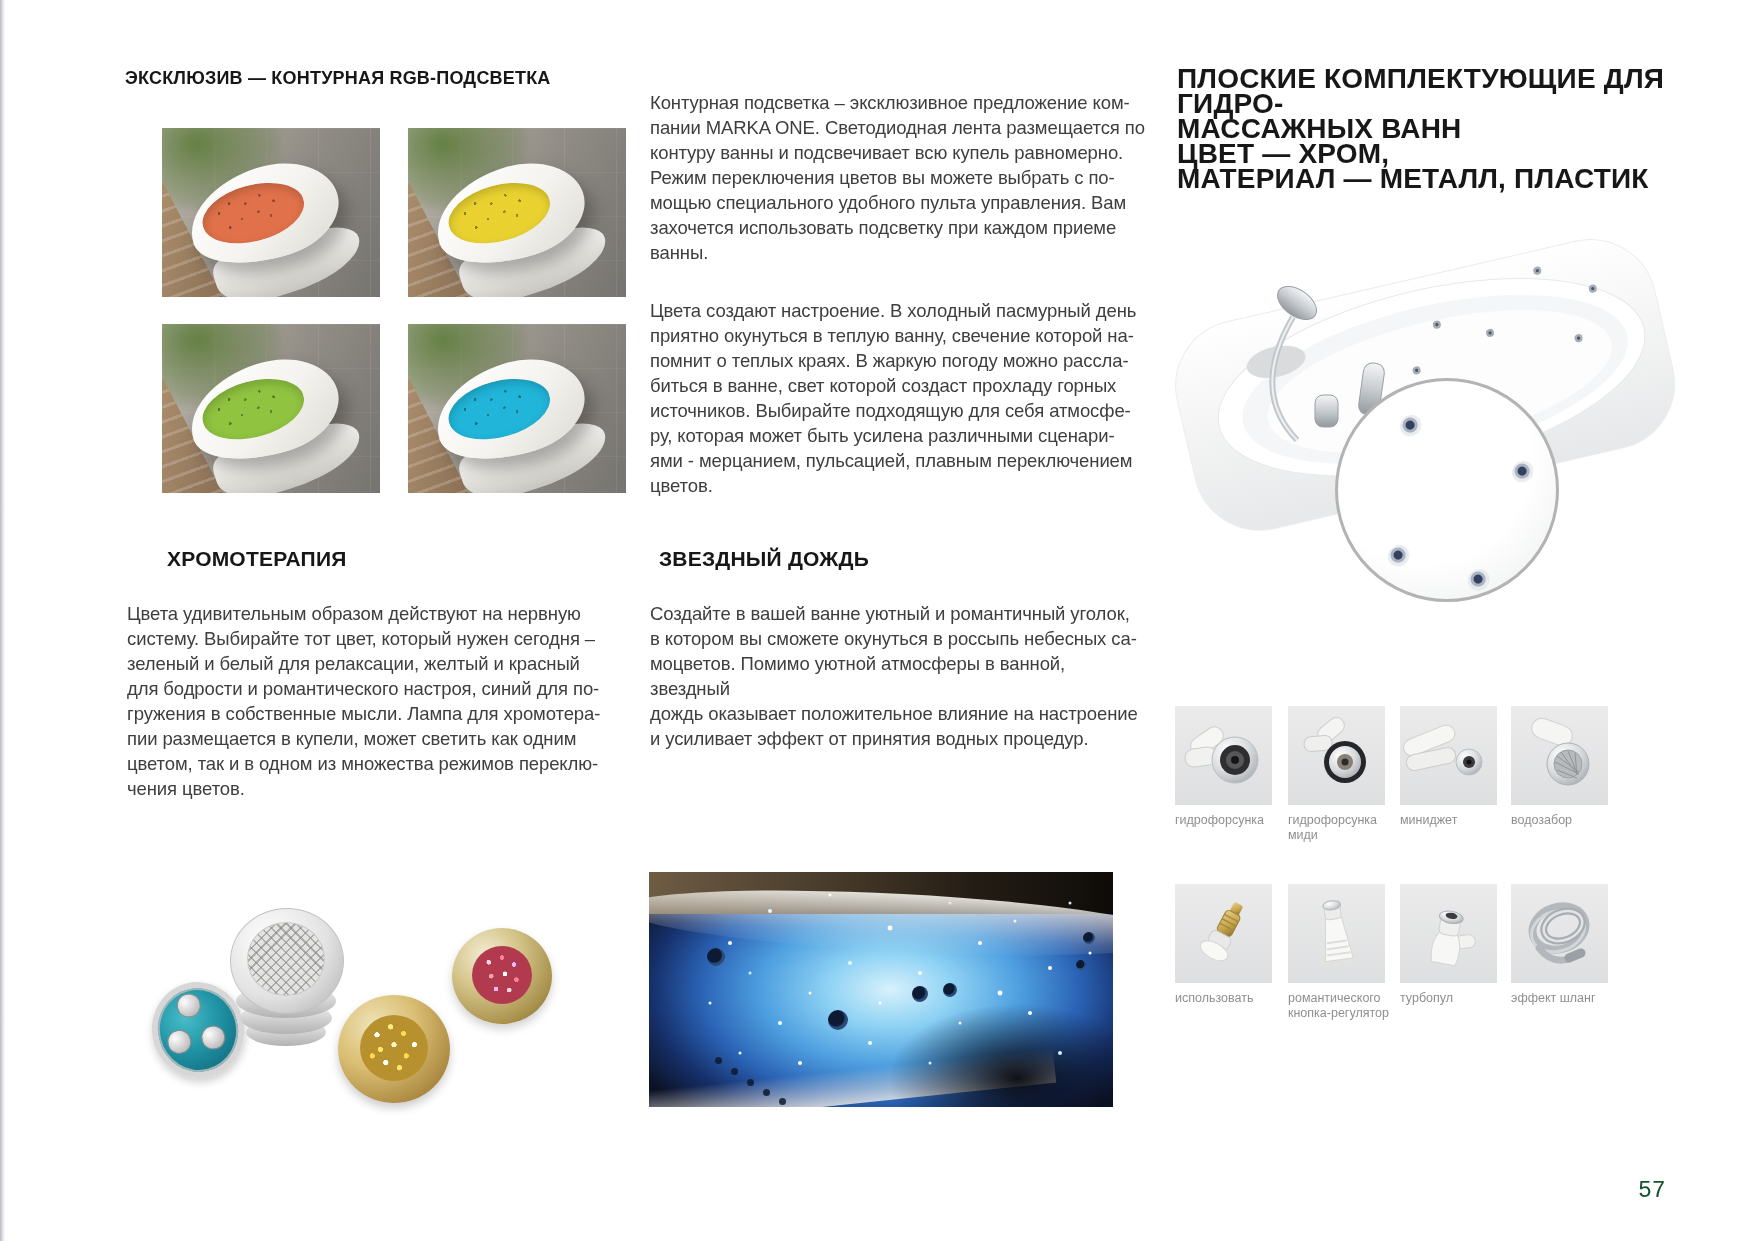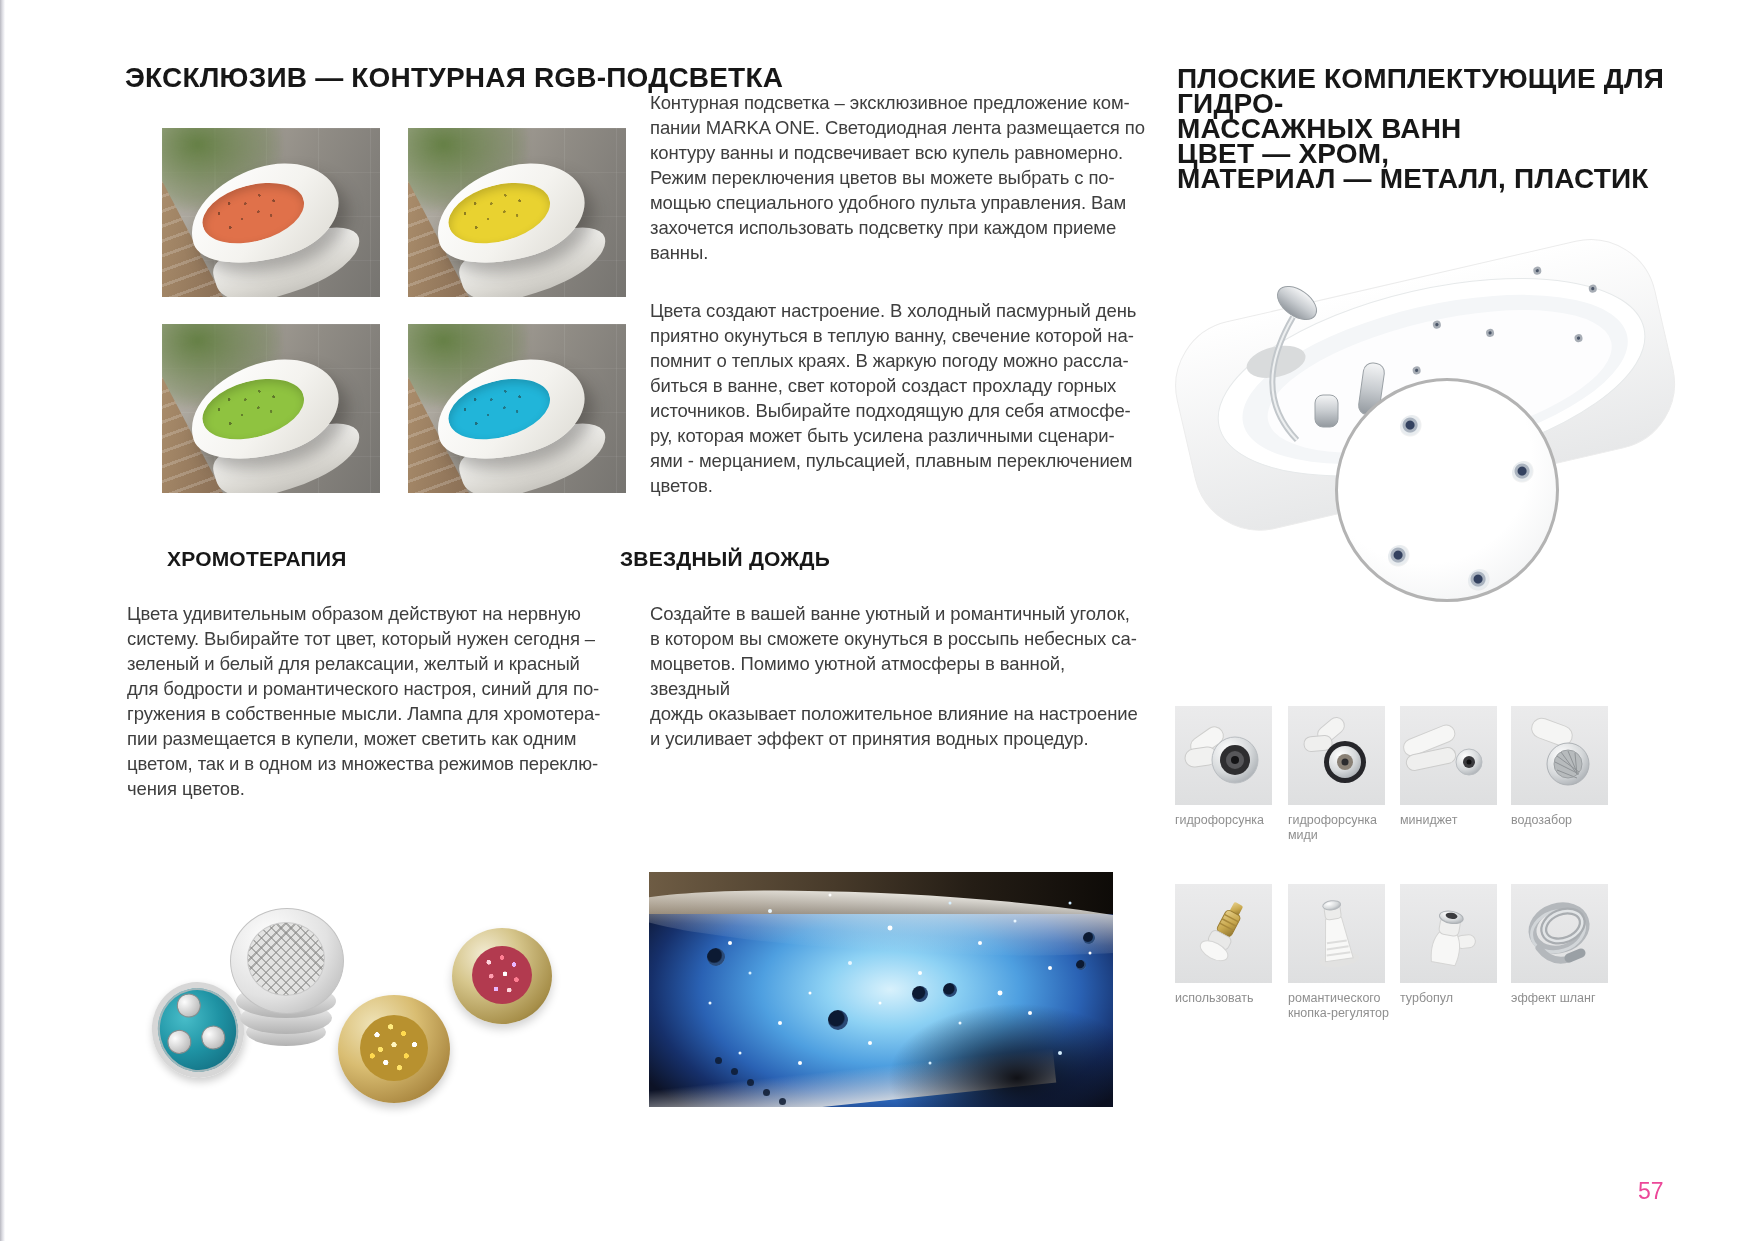--- a/index.html
+++ b/index.html
@@ -2,31 +2,31 @@
 <html><head>
 <meta charset="utf-8">
 <style>
   html,body{margin:0;padding:0;background:#ffffff;}
   .page{position:relative;width:1754px;height:1241px;background:#fff;overflow:hidden;
         font-family:"Liberation Sans","DejaVu Sans",sans-serif;color:#3e3e3e;}
   .edge{position:absolute;left:0;top:0;width:5px;height:100%;
         background:linear-gradient(to right,#b9b9c1,#dcdce2 45%,#f4f4f7 85%,#fff);}
   
   .h{position:absolute;font-weight:bold;color:#171717;margin:0;letter-spacing:.2px;}
-  .h-rgb{left:125px;top:64px;font-size:28px;line-height:28px;}
+  .h-rgb{left:125px;top:64px;font-size:18px;line-height:28px;}
   .h-chromo{left:127px;top:546px;font-size:21px;line-height:26px;margin-left:40px;}
-  .h-star{left:620px;top:546px;font-size:21px;line-height:26px;}
+  .h-star{left:659px;top:546px;font-size:21px;line-height:26px;}
   .h-comp{left:1177px;top:66px;font-size:28px;line-height:25px;white-space:pre-line;}
   .body{position:absolute;margin:0;font-size:18.5px;line-height:25px;color:#3e3e3e;
         white-space:pre-line;letter-spacing:-.1px;}
   .p-rgb1{left:650px;top:90px;width:500px;}
   .p-rgb2{left:650px;top:298px;width:500px;}
   .p-chromo{left:127px;top:601px;width:490px;}
   .p-star{left:650px;top:601px;width:500px;}
-  .pagenum{position:absolute;left:1638px;top:1178px;font-size:23px;color:#ec4899;}
+  .pagenum{position:absolute;left:1638px;top:1178px;font-size:23px;color:#14532d;font-family:Liberation Mono, monospace;}
   
   .scene{position:absolute;width:218px;height:169px;overflow:hidden;
          background:linear-gradient(115deg,#c3bfb6 0%,#a39e95 30%,#908c85 55%,#827f7a 78%,#767470 100%);}
   .s1{left:122px;top:112px;} .s2{left:368px;top:112px;}
   .s3{left:122px;top:308px;} .s4{left:368px;top:308px;}
   .wallgrid{position:absolute;inset:0;opacity:.75;background:
      repeating-linear-gradient(to right,rgba(255,255,255,.10) 0 1.5px,transparent 1.5px 52px),
      repeating-linear-gradient(to bottom,rgba(255,255,255,.08) 0 1.5px,transparent 1.5px 44px);}
   .plant{position:absolute;left:-10px;top:-12px;width:130px;height:95px;filter:blur(2px);
      background:radial-gradient(ellipse at 35% 30%,rgba(92,122,58,.9),rgba(92,122,58,.3) 58%,transparent 75%);}

